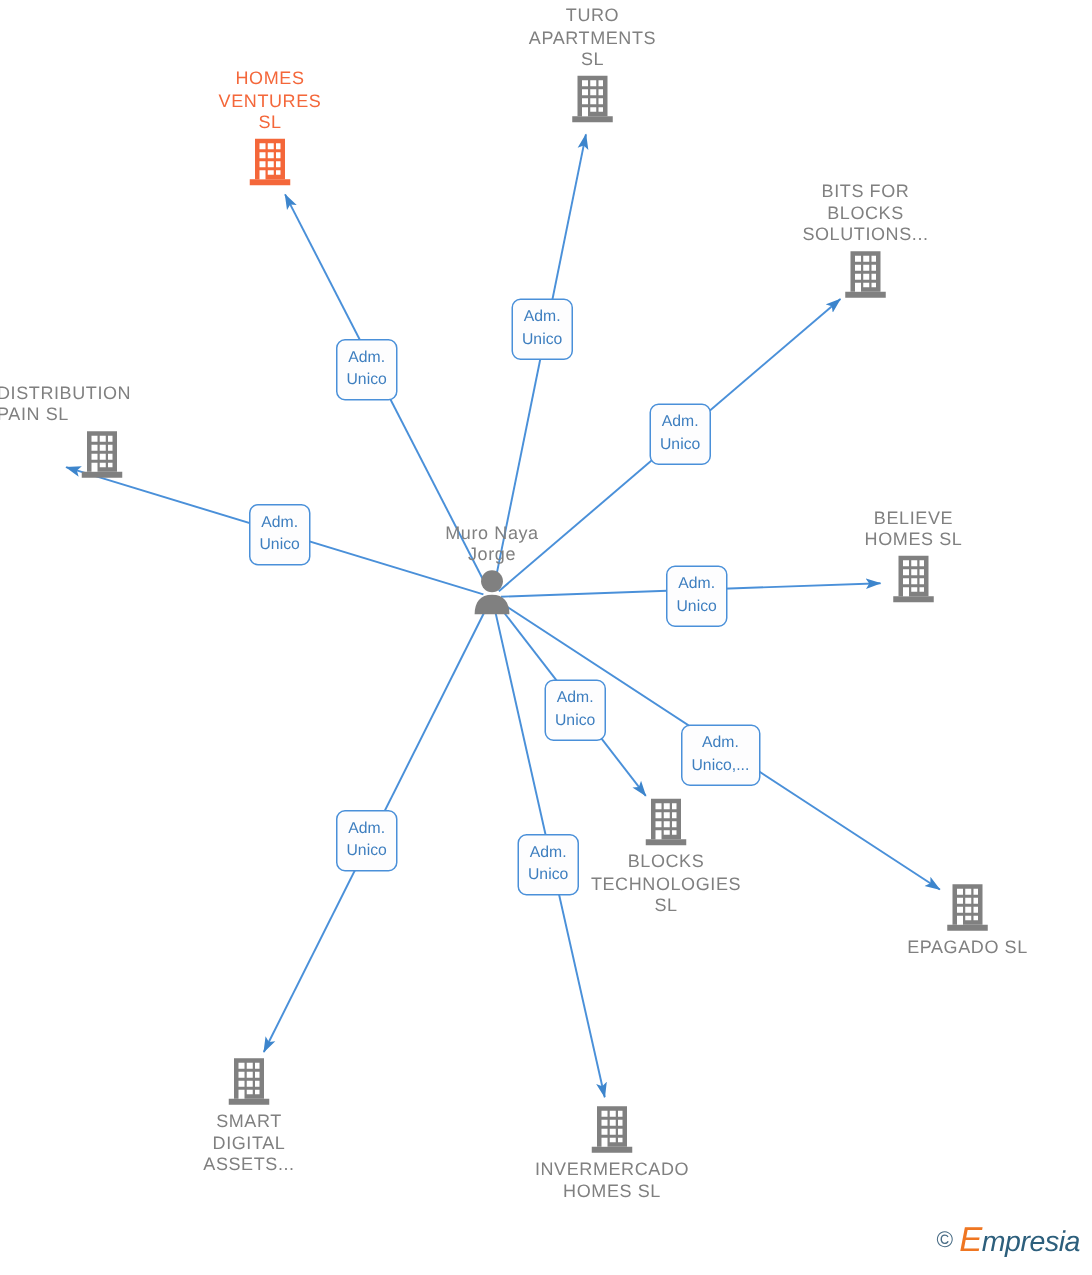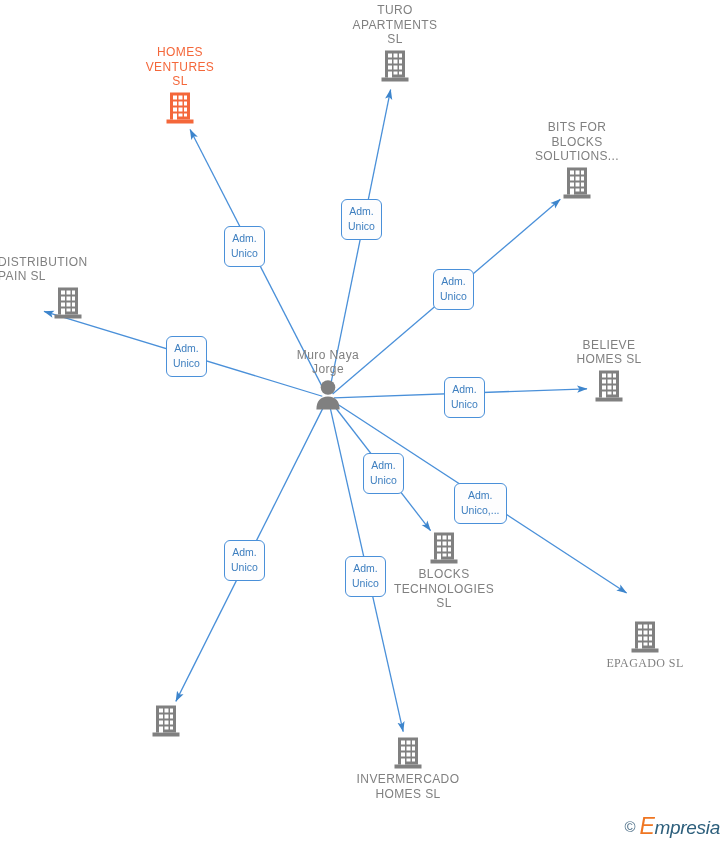--- a/index.html
+++ b/index.html
@@ -264,21 +264,21 @@
               <rect x="8" y="22.5" width="4" height="6"></rect>
               <rect x="13.5" y="22.5" width="4" height="3"></rect>
               <rect x="19" y="22.5" width="3" height="3"></rect>
             </g>
           </svg>
         </div>
         <div class="node-label" style="color: rgb(128, 128, 128);">BLOCKS
 TECHNOLOGIES
 SL</div>
       </div>
-      <div class="node label-bottom" style="left: 645px; top: 620px; font-family: Liberation Serif, serif;">
+      <div class="node label-bottom" style="left: 645px; top: 588px;">
         <div>
           <svg class="node-icon" width="30" height="34" viewBox="0 0 30 34">
             <rect x="5" y="1.5" width="20" height="27" fill="#808080"></rect>
             <rect x="1.5" y="28.5" width="27" height="4" fill="#808080"></rect>
             <g fill="#ffffff">
               <rect x="8" y="4.5" width="4" height="4"></rect>
               <rect x="13.5" y="4.5" width="4" height="4"></rect>
               <rect x="19" y="4.5" width="3" height="4"></rect>
               <rect x="8" y="10.5" width="4" height="4"></rect>
               <rect x="13.5" y="10.5" width="4" height="4"></rect>
@@ -308,20 +308,23 @@
               <rect x="19" y="10.5" width="3" height="4"></rect>
               <rect x="8" y="16.5" width="4" height="4"></rect>
               <rect x="13.5" y="16.5" width="4" height="4"></rect>
               <rect x="19" y="16.5" width="3" height="4"></rect>
               <rect x="8" y="22.5" width="4" height="6"></rect>
               <rect x="13.5" y="22.5" width="4" height="3"></rect>
               <rect x="19" y="22.5" width="3" height="3"></rect>
             </g>
           </svg>
         </div>
+        <div class="node-label" style="color: rgb(128, 128, 128);">SMART
+DIGITAL
+ASSETS...</div>
       </div>
       <div class="node label-bottom" style="left: 408px; top: 736px;">
         <div>
           <svg class="node-icon" width="30" height="34" viewBox="0 0 30 34">
             <rect x="5" y="1.5" width="20" height="27" fill="#808080"></rect>
             <rect x="1.5" y="28.5" width="27" height="4" fill="#808080"></rect>
             <g fill="#ffffff">
               <rect x="8" y="4.5" width="4" height="4"></rect>
               <rect x="13.5" y="4.5" width="4" height="4"></rect>
               <rect x="19" y="4.5" width="3" height="4"></rect>

